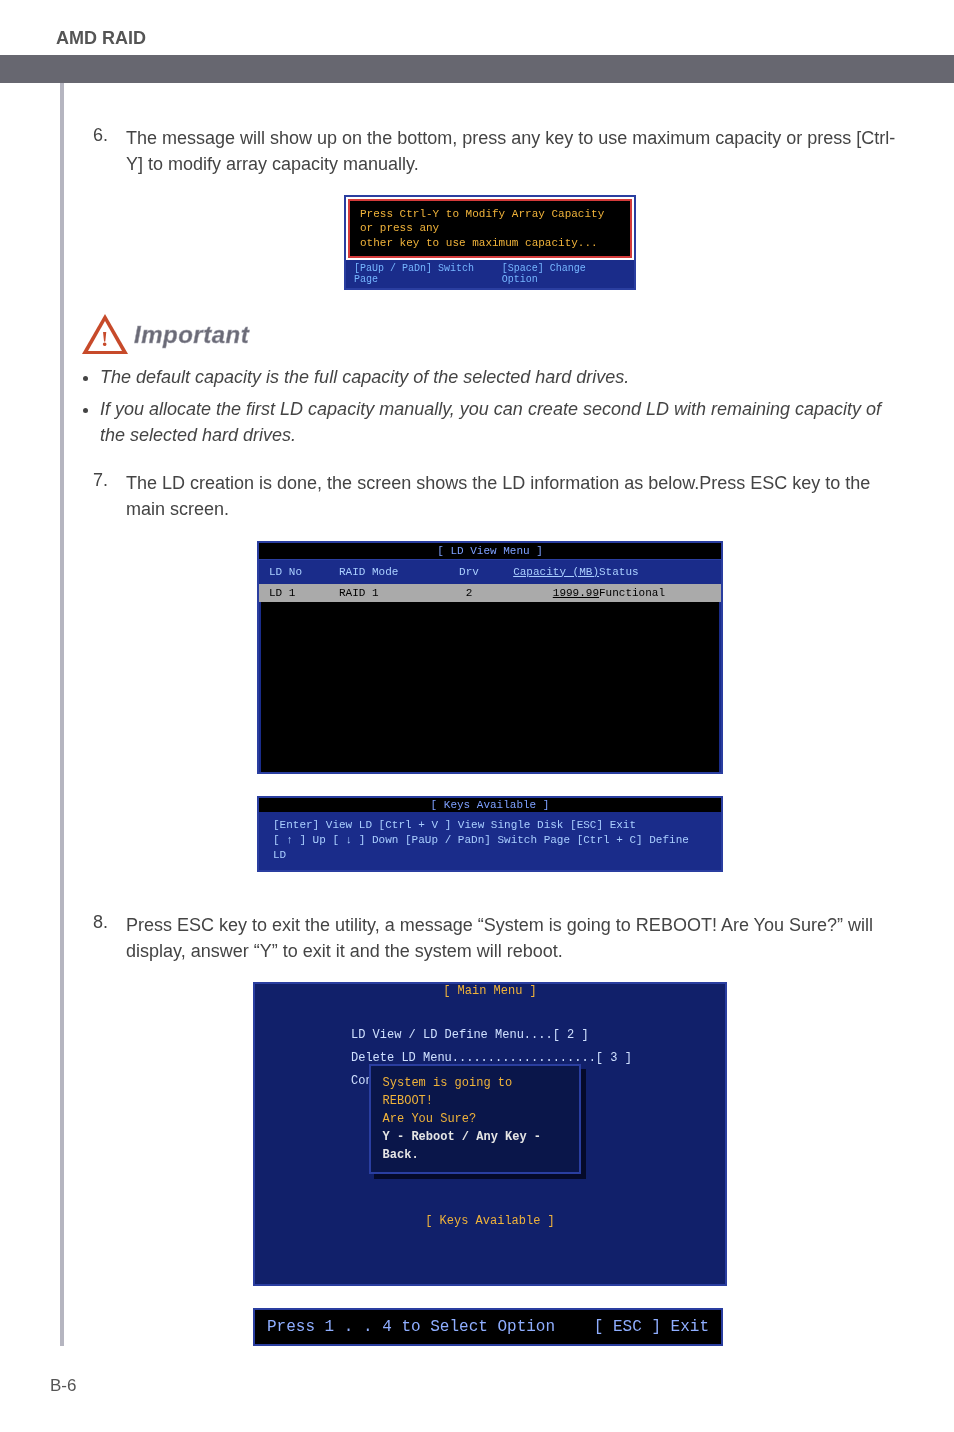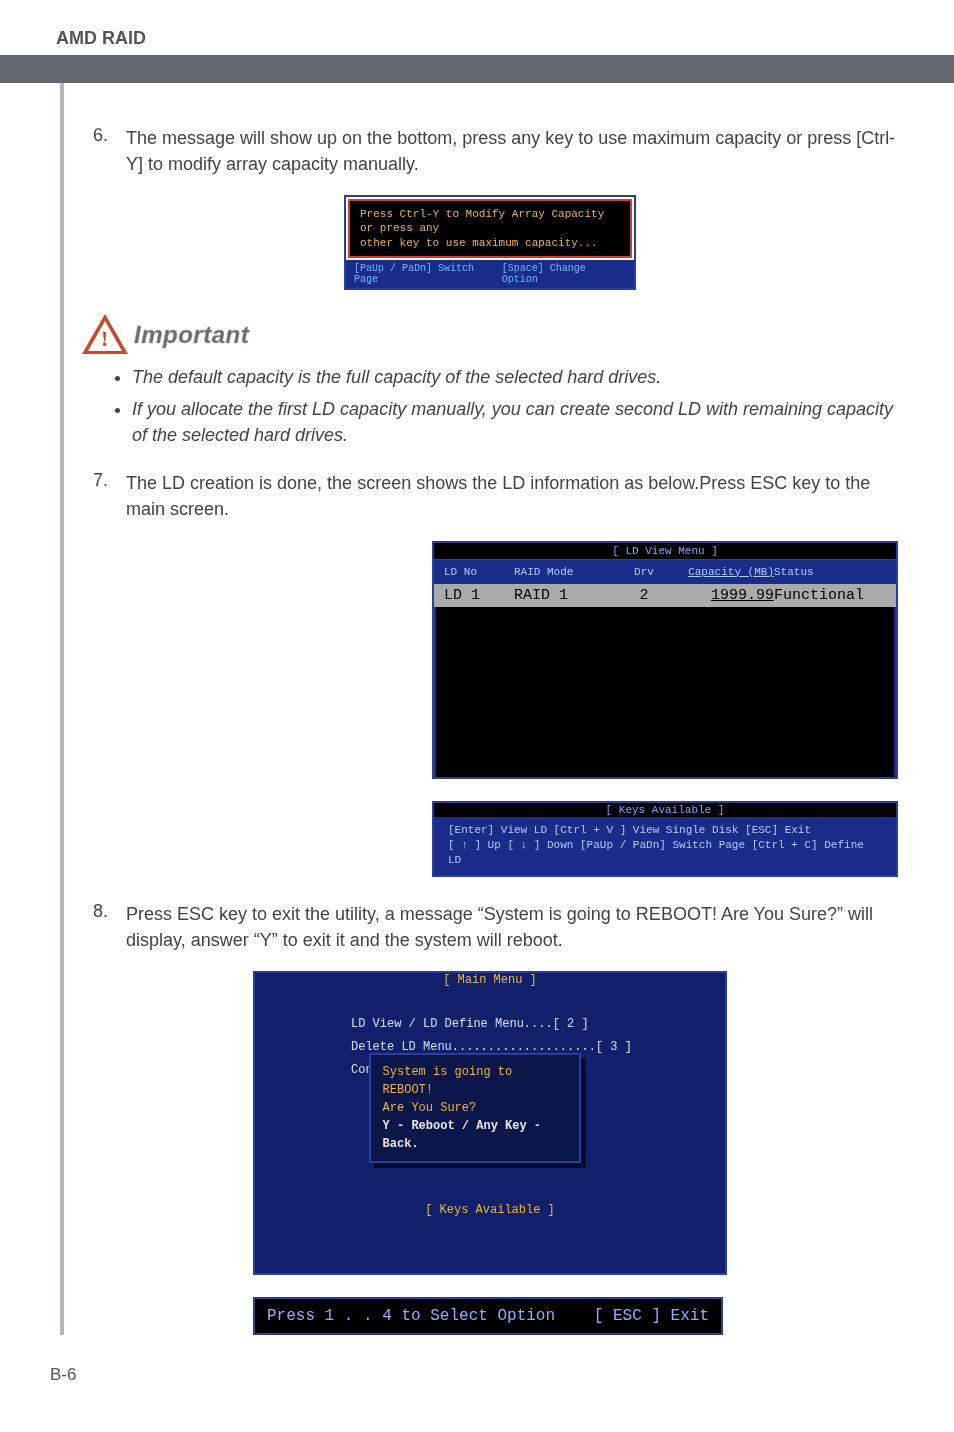--- a/index.html
+++ b/index.html
@@ -126,21 +126,20 @@
     list-style: disc;
     margin: 0 0 22px 18px;
     padding: 0;
   }
   ul.bullets li {
     font-size: 18px;
     font-style: italic;
     color: #444;
     line-height: 1.45;
     margin-bottom: 6px;
-    margin-left: 32px;
   }
   
   .ss-lvmenu {
     width: 462px;
     background: #000;
   }
   .lv-titlebar {
     background: #000;
     color: #7ea0ff;
     font-size: 11px;
@@ -162,21 +161,21 @@
   }
   .c-ld { width: 70px; }
   .c-rm { width: 100px; }
   .c-drv { width: 60px; text-align: center; }
   .c-cap { width: 100px; text-align: right;  text-decoration: underline;}
   .c-st { width: 90px; }
   .lv-row {
     display: flex;
     background: #aaa;
     color: #000;
-    font-size: 15px;
+    font-size: 11px;
     font-family: "Courier New", monospace;
     padding: 3px 10px;
   }
   .lv-body {
     height: 170px;
     background: #000;
     border-left: 2px solid #1a2c8a;
     border-right: 2px solid #1a2c8a;
   }
   .lv-keys-frame {
@@ -304,21 +303,21 @@
     <ul class="bullets">
       <li>The default capacity is the full capacity of the selected hard drives.</li>
       <li>If you allocate the first LD capacity manually, you can create second LD with remaining capacity of the selected hard drives.</li>
     </ul>
 
     <div class="step-row">
       <div class="step-num">7.</div>
       <div class="step-text">The LD creation is done, the screen shows the LD information as below.Press ESC key to the main screen.</div>
     </div>
 
-    <div style="display:flex;justify-content:flex-end;margin-bottom:24px;">
+    <div style="display:flex;justify-content:center;margin-bottom:40px;">
       <div>
         <div class="screenshot-frame ss-lvmenu" style="padding:0;border-width:2px;">
           <div class="lv-titlebar">[ LD View Menu ]</div>
           <div class="lv-head">
             <span class="c-ld">LD No</span>
             <span class="c-rm">RAID Mode</span>
             <span class="c-drv">Drv</span>
             <span class="c-cap">Capacity (MB)</span>
             <span class="c-st">Status</span>
           </div>

